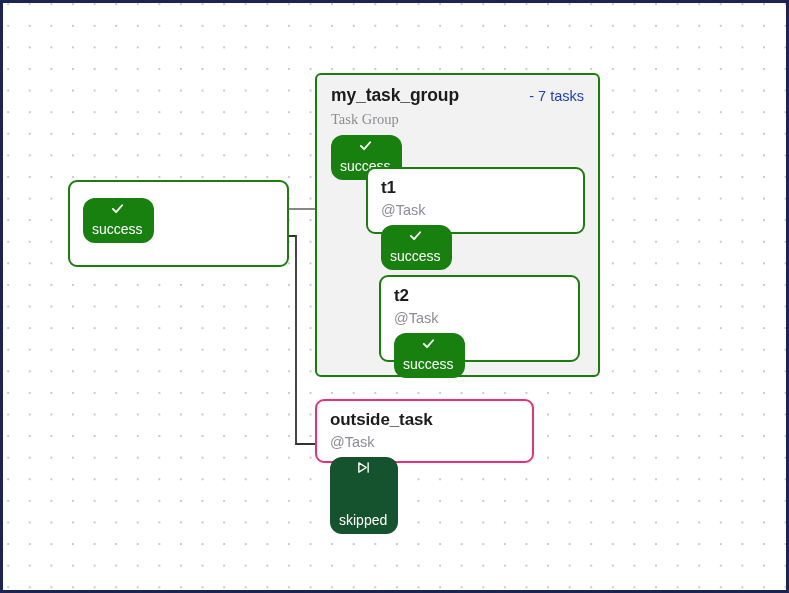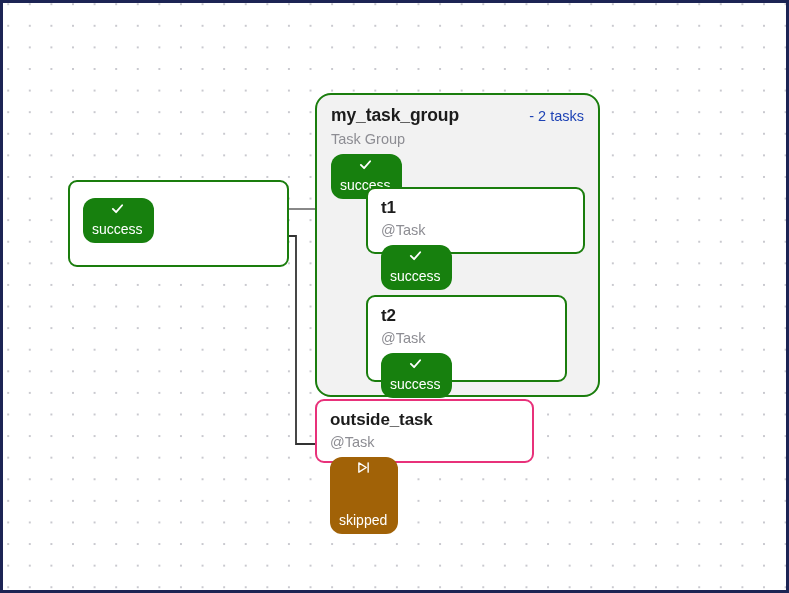--- a/index.html
+++ b/index.html
@@ -32,22 +32,21 @@
     height: 593px;
     pointer-events: none;
   }
 
   
   .group-node {
     position: absolute;
     box-sizing: border-box;
     background: #f2f2f2;
     border: 2.5px solid #1a7d0d;
-    border-radius: 16px;
-    margin-top: 20px;
+    border-radius: 6px;
   }
   .group-header {
     position: absolute;
     left: 14px;
     top: 10px;
     right: 14px;
   }
   .group-title-row {
     display: flex;
     align-items: baseline;
@@ -63,20 +62,21 @@
     font-size: 14.5px;
     color: #1e43b5;
     font-weight: 500;
     white-space: nowrap;
     cursor: pointer;
   }
   .group-subtitle {
     font-size: 14.5px;
     color: #8d8d93;
     margin-top: 5px;
+    font-family: Liberation Serif, serif;
   }
 
   
   .task-node {
     position: absolute;
     box-sizing: border-box;
     background: #ffffff;
     border: 2.5px solid #1a7d0d;
     border-radius: 9px;
   }
@@ -109,21 +109,21 @@
     margin-top: 7px;
     padding: 4px 11px 4px 9px;
     border-radius: 12px;
     font-size: 14px;
     color: #ffffff;
     font-weight: 500;
     line-height: 1.25;
     flex-direction: column;
   }
   .badge.success { background: #17800e; }
-  .badge.skipped { background: #a16207; gap: 38px; }
+  .badge.skipped { background: #14532d; gap: 38px; }
   .badge .badge-icon {
     display: inline-flex;
     align-items: center;
     justify-content: center;
     width: 13px;
     height: 13px;
     flex: none;
   }
   .badge .badge-label { white-space: nowrap; }
 </style>
@@ -140,21 +140,21 @@
     <circle cx="333" cy="206" r="5.6" fill="#262626"></circle>
 
     <path d="M 286 233 L 293 233 L 293 441 L 318 441" fill="none" stroke="#333333" stroke-width="1.8"></path>
   </svg>
 
   <div class="group-node" style="left:312px; top:70px; width:285px; height:304px;">
 
     <div class="group-header">
       <div class="group-title-row">
         <span class="group-title">my_task_group</span>
-        <span class="group-tasks-toggle">- 2 tasks</span>
+        <span class="group-tasks-toggle">- 7 tasks</span>
       </div>
       <div class="group-subtitle">Task Group</div>
       <span class="badge success">
         <span class="badge-icon">
           <svg viewBox="0 0 14 14" width="13" height="13" fill="none" stroke="#ffffff" stroke-width="2" stroke-linecap="round" stroke-linejoin="round">
             <polyline points="2,7.5 5.5,11 12,3.5"></polyline>
           </svg>
         </span>
         <span class="badge-label">success</span>
       </span>
@@ -168,21 +168,21 @@
           <span class="badge-icon">
             <svg viewBox="0 0 14 14" width="13" height="13" fill="none" stroke="#ffffff" stroke-width="2" stroke-linecap="round" stroke-linejoin="round">
               <polyline points="2,7.5 5.5,11 12,3.5"></polyline>
             </svg>
           </span>
           <span class="badge-label">success</span>
         </span>
       </div>
     </div>
 
-    <div class="task-node" style="left:49px; top:200px; width:201px; height:87px;padding-left:18px;">
+    <div class="task-node" style="left:62px; top:200px; width:201px; height:87px;padding-left:18px;">
       <div class="task-inner">
         <div class="task-title">t2</div>
         <div class="task-type">@Task</div>
         <span class="badge success">
           <span class="badge-icon">
             <svg viewBox="0 0 14 14" width="13" height="13" fill="none" stroke="#ffffff" stroke-width="2" stroke-linecap="round" stroke-linejoin="round">
               <polyline points="2,7.5 5.5,11 12,3.5"></polyline>
             </svg>
           </span>
           <span class="badge-label">success</span>

